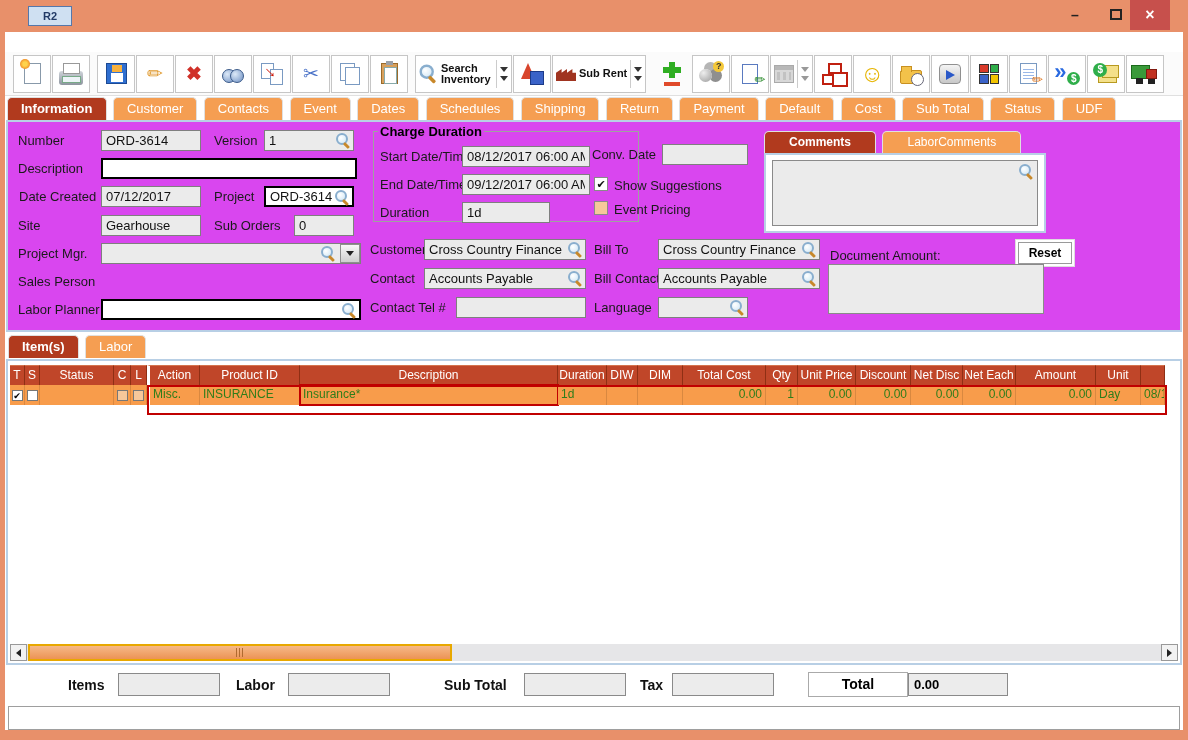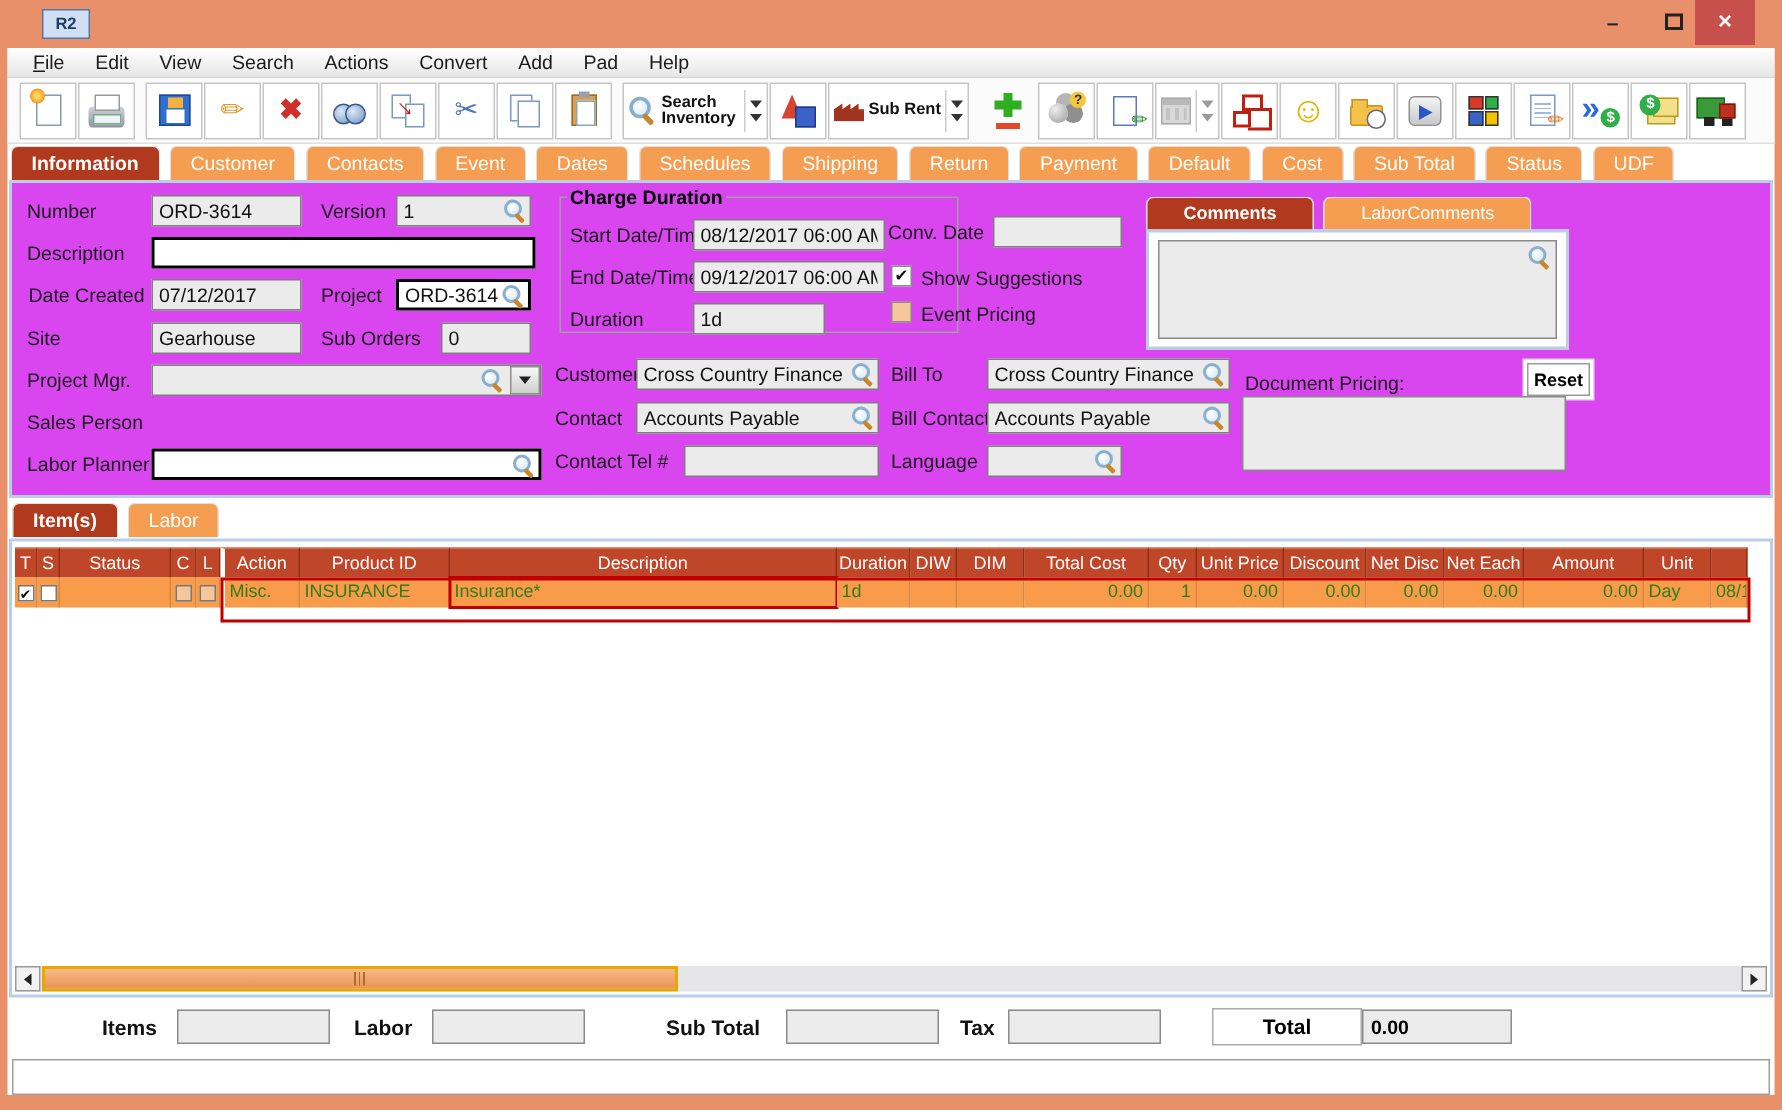--- a/index.html
+++ b/index.html
@@ -2,21 +2,21 @@
 <html><head>
 <meta charset="utf-8">
 <style>
   * { margin:0; padding:0; box-sizing:border-box; }
   html,body { width:1188px; height:740px; font-family:"Liberation Sans", sans-serif; }
   .window { position:relative; width:1188px; height:740px; background:#e8906a; overflow:hidden; }
   .inner-bg { position:absolute; left:5px; top:32px; right:5px; bottom:10px; background:#fff; }
 
   
   .titlebar { position:absolute; left:0; top:0; width:100%; height:32px; background:#e8906a; }
-  .logo { position:absolute; left:28px; top:6px; width:32px; height:20px; background:#cfe0f2; border:1px solid #5577aa; color:#223a66; font-size:11px; font-weight:bold; text-align:center; line-height:18px; }
+  .logo { position:absolute; left:28px; top:6px; width:44px; height:20px; background:#cfe0f2; border:1px solid #5577aa; color:#223a66; font-size:11px; font-weight:bold; text-align:center; line-height:18px; }
   .title { position:absolute; left:0; top:7px; width:100%; text-align:center; font-size:14px; color:#3a2a22; }
   .win-min { position:absolute; right:100px; top:4px; width:26px; height:24px; color:#222; font-weight:bold; text-align:center; line-height:22px; font-size:14px; }
   .win-max { position:absolute; right:66px; top:9px; width:12px; height:11px; border:2px solid #222; }
   .win-close { position:absolute; right:18px; top:0; width:40px; height:30px; background:#c7504c; color:#fff; text-align:center; line-height:30px; font-size:16px; font-weight:bold; }
 
   
   .menubar { position:absolute; left:5px; top:32px; width:1178px; height:20px; background:linear-gradient(#ffffff,#e7e7e7); border-bottom:1px solid #d5d5d5; padding-left:9px; white-space:nowrap; }
   .menu-item { display:inline-block; padding:0 8px; font-size:13px; color:#1a1a1a; line-height:20px; }
   .menu-item[data-name="menu-item-file"]::first-letter { text-decoration:underline; }
 
@@ -116,21 +116,21 @@
   fieldset.charge legend { font-size:13px; font-weight:bold; margin-left:4px; padding:0 2px; }
   .cb { position:absolute; width:14px; height:14px; background:#fff; border:1px solid #8a8a8a; font-size:11px; line-height:13px; text-align:center; color:#111; }
   .cb.peach { background:#f6c79a; }
 
   
   .ctab { display:inline-block; height:22px; line-height:21px; padding:0 24px; margin-right:2px; background:#f59e52; border:1px solid #e0e0e0; border-bottom:none; border-radius:5px 5px 0 0; color:#fff; font-size:12px; vertical-align:bottom; }
   .ctab.sel { background:#b13a1e; font-weight:bold; }
   .comments-box { position:absolute; left:756px; top:31px; width:282px; height:80px; border:2px solid #b8cfe5; background:#fff; }
   .comments-area { position:absolute; left:6px; top:5px; width:266px; height:66px; background:#ebebeb; border:1px solid #8a8a8a; }
   .comments-area .mag { position:absolute; right:3px; top:3px; }
-  .reset-btn { position:absolute; left:1010px; top:120px; width:42px; height:22px; background:#fff; border:1px solid #9a9a9a; box-shadow:0 0 0 2px #fff,0 0 0 3px #ddd; font-size:12px; font-weight:bold; text-align:center; line-height:20px; }
+  .reset-btn { position:absolute; left:1010px; top:120px; width:54px; height:22px; background:#fff; border:1px solid #9a9a9a; box-shadow:0 0 0 2px #fff,0 0 0 3px #ddd; font-size:12px; font-weight:bold; text-align:center; line-height:20px; }
   .docfolder-area { position:absolute; left:820px; top:142px; width:216px; height:50px; background:#ebebeb; border:1px solid #8a8a8a; }
 
   
   .items-tabbar { position:absolute; left:8px; top:335px; height:24px; }
 
   
   .table-panel { position:absolute; left:6px; top:359px; width:1176px; height:306px; background:#fff; border:2px solid #b8cfe5; }
   .grid-row { position:absolute; left:2px; display:flex; height:20px; }
   .hdr { top:4px; }
   .hdr .cell { background:#c04629; color:#fff; font-size:12px; text-align:center; line-height:19px; border-right:1px solid #8f2f14; border-top:1px solid #d4744e; font-weight:normal; }
@@ -170,31 +170,20 @@
 <div class="window" data-name="app-window">
   <div class="inner-bg" data-name="window-inner-background"></div>
 
   <div class="titlebar" data-name="title-bar">
     <div class="logo" data-name="app-logo-icon">R2</div>
     <div class="win-min" data-name="minimize-button">–</div>
     <div class="win-max" data-name="maximize-button"></div>
     <div class="win-close" data-name="close-button">×</div>
   </div>
 
-  <div class="menubar" data-name="menu-bar">
-    <span class="menu-item" data-name="menu-item-file">File</span>
-    <span class="menu-item" data-name="menu-item-edit">Edit</span>
-    <span class="menu-item" data-name="menu-item-view">View</span>
-    <span class="menu-item" data-name="menu-item-search">Search</span>
-    <span class="menu-item" data-name="menu-item-actions">Actions</span>
-    <span class="menu-item" data-name="menu-item-convert">Convert</span>
-    <span class="menu-item" data-name="menu-item-add">Add</span>
-    <span class="menu-item" data-name="menu-item-pad">Pad</span>
-    <span class="menu-item" data-name="menu-item-help">Help</span>
-  </div>
 
   <div class="toolbar" data-name="toolbar">
     <div class="tb" data-name="new-button">
         <span class="i-page" data-name="new-document-icon"></span>
       </div>
     <div class="tb" data-name="print-button">
         <span class="i-print" data-name="print-icon"></span>
       </div>
     <div class="sp6"></div>
     <div class="tb" data-name="save-button">
@@ -425,21 +414,21 @@
         <span class="mag" data-name="language-lookup-icon"></span>
       </div>
 
     <div style="position:absolute;left:756px;top:9px" data-name="comments-tab-bar">
       <span class="ctab sel" data-name="tab-comments">Comments</span>
       <span class="ctab" data-name="tab-labor-comments">LaborComments</span>
     </div>
     <div class="comments-box" data-name="comments-box">
       <div class="comments-area" data-name="comments-textarea"><span></span><span class="mag" data-name="comments-lookup-icon"></span></div>
     </div>
-    <span class="lbl" style="left:822px;top:126px" data-name="document-folder-label">Document Pricing:</span>
+    <span class="lbl" style="left:822px;top:126px" data-name="document-folder-label">Document Amount:</span>
     <div class="reset-btn" data-name="reset-button">Reset</div>
     <div class="docfolder-area" data-name="document-folder-textarea"><span></span></div>
   </div>
 
   <div class="items-tabbar" data-name="items-tab-bar">
     <span class="subtab sel" data-name="tab-items">Item(s)</span>
     <span class="subtab" data-name="tab-labor">Labor</span>
   </div>
 
   <div class="table-panel" data-name="items-table-panel">

